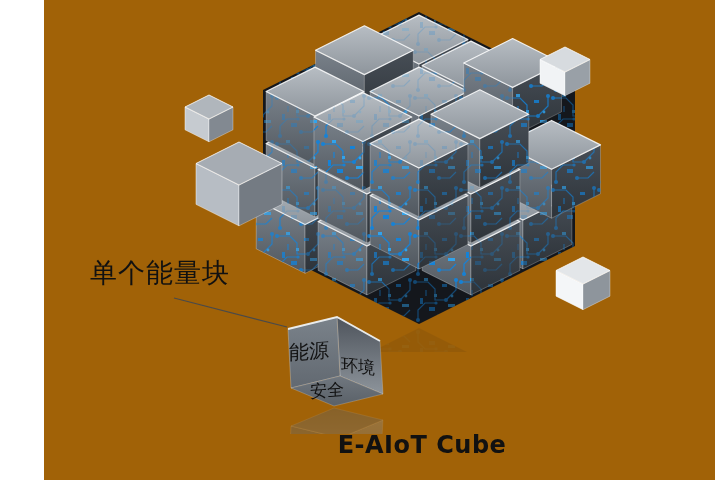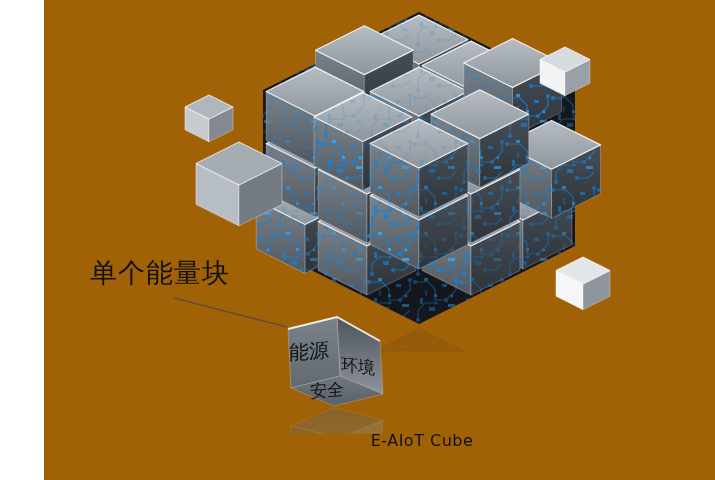--- a/index.html
+++ b/index.html
@@ -5,21 +5,21 @@
   html,body{margin:0;padding:0;background:#fff;}
   .stage{position:relative;width:715px;height:480px;background:#a16207;overflow:hidden;
          font-family:"DejaVu Sans","Liberation Sans",sans-serif;margin-left:44px;}
   .stage svg{position:absolute;left:0;top:0;}
   .label{position:absolute;color:var(--text,#111);white-space:nowrap;}
   .annot{font-size:27px;letter-spacing:1px;}
   .face-label{font-size:17px;}
   .face-front{font-size:20px;transform:skewY(-4deg);}
   .face-right{transform:skewY(7deg);}
   .face-bottom{transform:skewY(-4deg);}
-  .title{position:absolute;font-weight:normal;font-size:16px;color:var(--text,#111);
+  .title{position:absolute;font-weight:bold;font-size:24px;color:var(--text,#111);
          transform:translateX(-50%);letter-spacing:0.5px;}
 </style>
 </head>
 <body style="--text: #111111;">
 
 <div class="stage">
 
   <svg id="scene" width="715" height="480" viewBox="0 0 715 480">
     <defs>
       <linearGradient id="gT" x1="0" y1="0" x2="0" y2="1">

